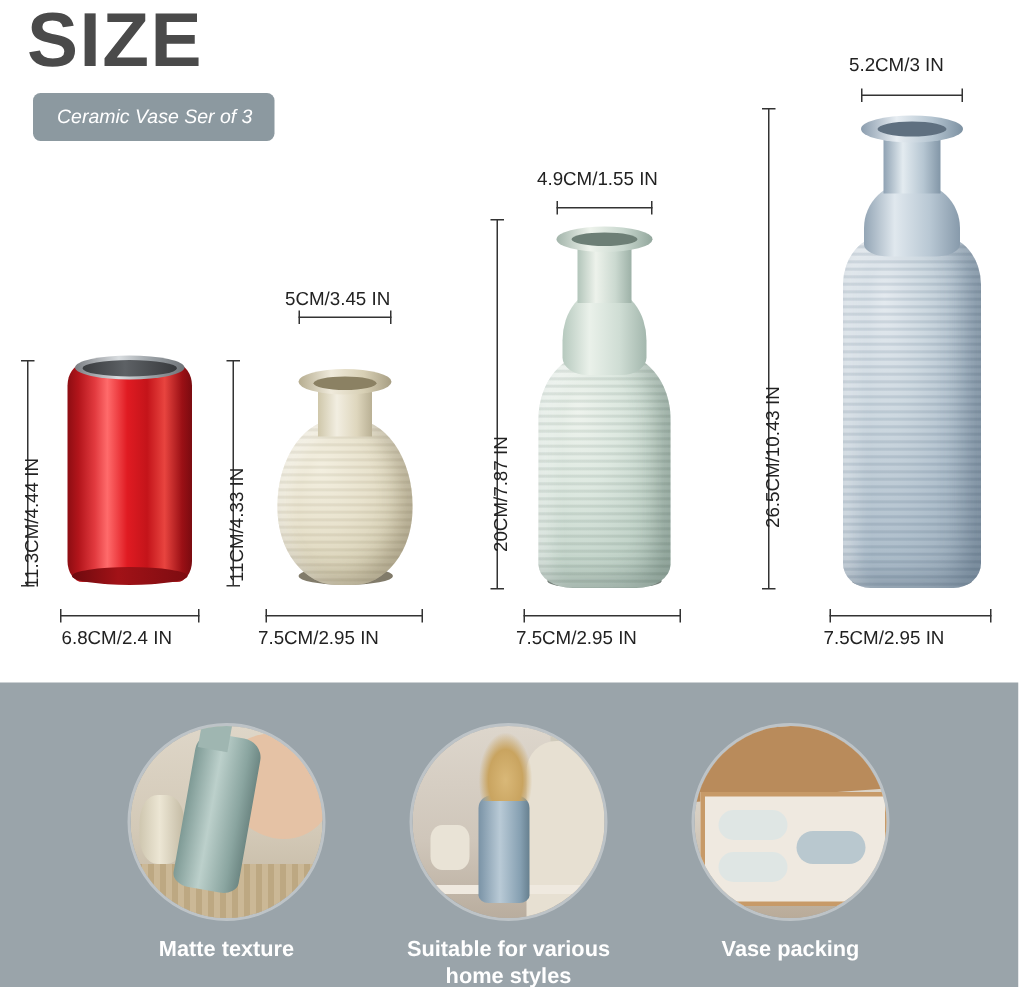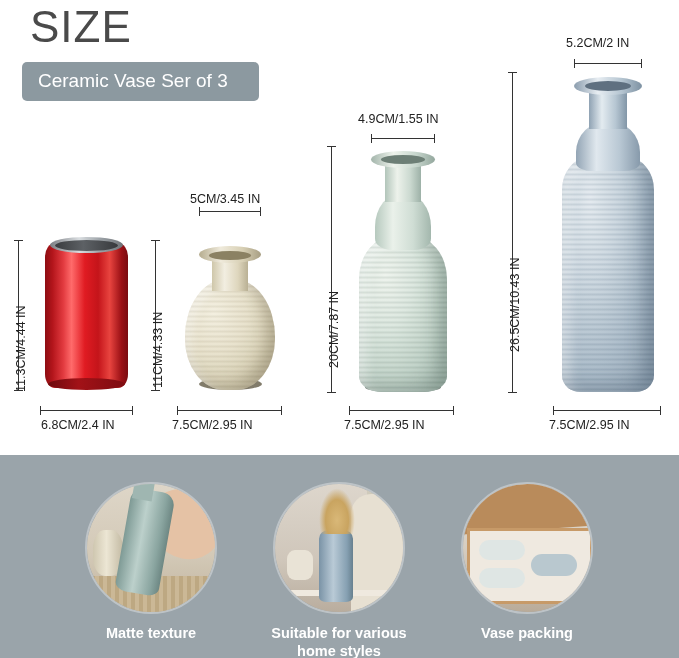--- a/index.html
+++ b/index.html
@@ -16,38 +16,39 @@
   }
   .page {
     position: relative;
     width: 679px;
     height: 658px;
   }
 
   
   .size-title {
     position: absolute;
-    left: 30px;
+    left: 18px;
     top: 2px;
-    font-size: 44px;
-    font-weight: normal;
+    font-size: 51px;
+    font-weight: bold;
     letter-spacing: 1px;
     color: #4a4a4a;
     line-height: 50px;
   }
   .subtitle-pill {
     position: absolute;
     left: 22px;
     top: 62px;
     background: #8c99a0;
     color: #ffffff;
-    font-size: 19px;
-    padding: 8px 31px 9px 16px;
+    font-size: 13px;
+    padding: 8px 15px 9px 16px;
     border-radius: 5px;
     white-space: nowrap;
+    font-style: italic;
   }
 
   
   .products {
     position: absolute;
     left: 0;
     top: 0;
     width: 679px;
     height: 455px;
   }
@@ -640,21 +641,21 @@
       <div class="v3-rings"></div>
       <div class="v3-shoulder"></div>
       <div class="v3-neck"></div>
       <div class="v3-lip"></div>
       <div class="v3-lip-inner"></div>
     </div>
 
     <div class="hline" style="left:574px; top:63px; width:68px;"></div>
     <div class="tick-v" style="left:574px; top:59px;"></div>
     <div class="tick-v" style="left:641px; top:59px;"></div>
-    <div class="dim" style="left:566px; top:36px;">5.2CM/2 IN</div>
+    <div class="dim" style="left:566px; top:36px;">5.2CM/3 IN</div>
 
     <div class="vline" style="left:512px; top:72px; height:320px;"></div>
     <div class="tick-h" style="left:508px; top:72px;"></div>
     <div class="tick-h" style="left:508px; top:392px;"></div>
     <div class="dim vert" style="left:508px; top:352px;">26.5CM/10.43 IN</div>
 
     <div class="hline" style="left:553px; top:410px; width:108px;"></div>
     <div class="tick-v" style="left:553px; top:406px;"></div>
     <div class="tick-v" style="left:660px; top:406px;"></div>
     <div class="dim" style="left:549px; top:418px;">7.5CM/2.95 IN</div>

